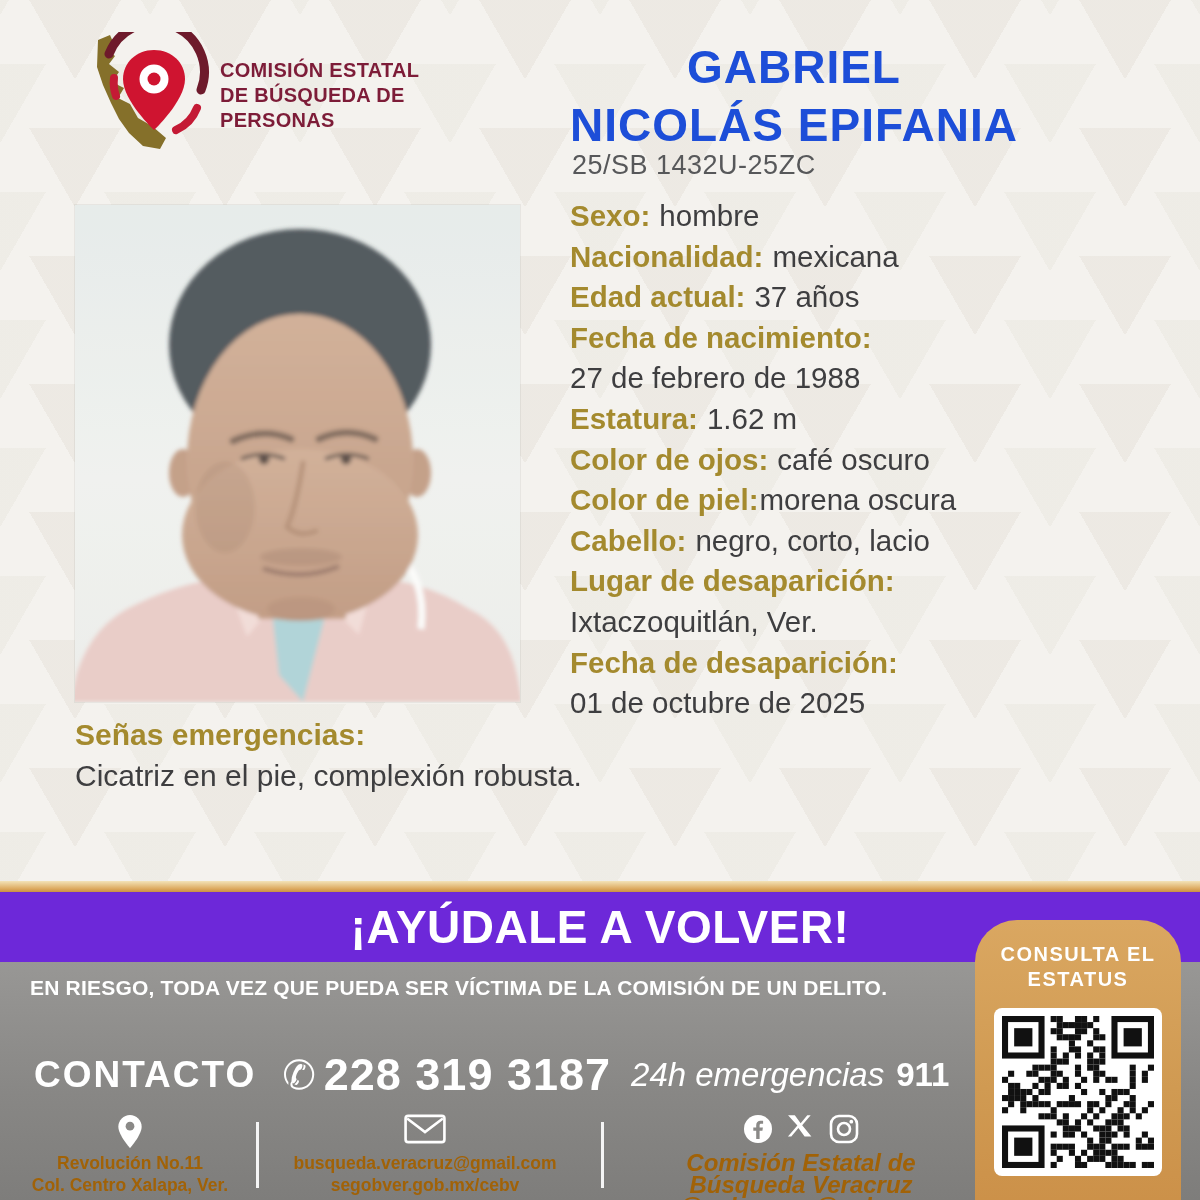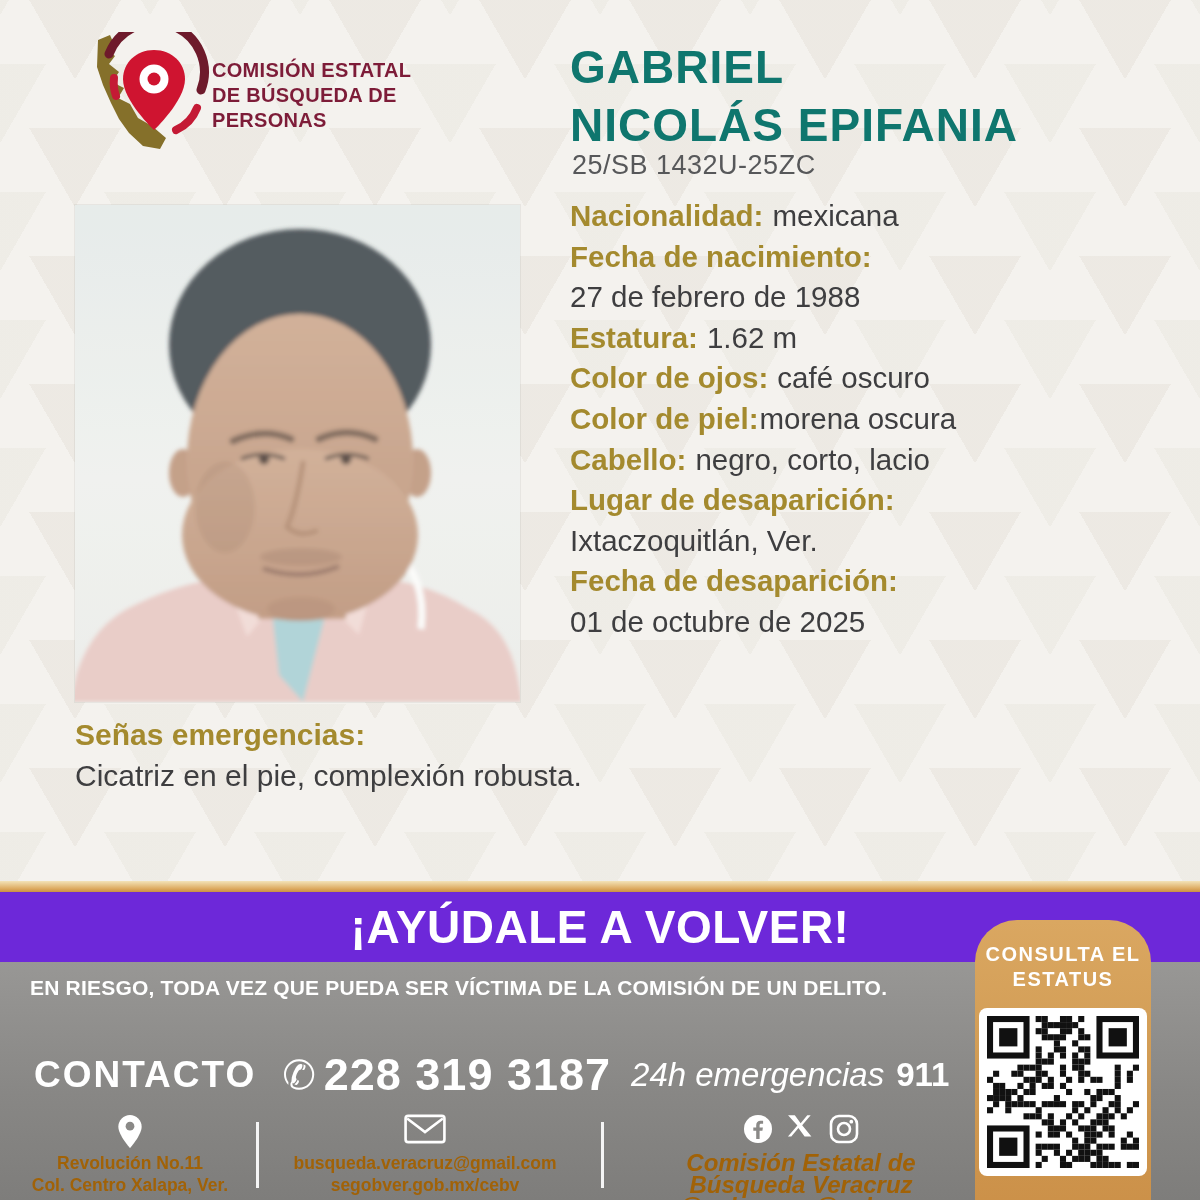--- a/index.html
+++ b/index.html
@@ -7,23 +7,23 @@
   .page{position:relative;width:1200px;height:1200px;background:#f4f2ee;overflow:hidden;}
   .page::before{content:"";position:absolute;left:0;top:0;width:1200px;height:882px;
     background-image:
       conic-gradient(from 330deg at 50% 62%, rgba(201,192,175,.17) 0 60deg, transparent 60deg),
       conic-gradient(from 330deg at 50% 62%, rgba(201,192,175,.12) 0 60deg, transparent 60deg);
     background-size:150px 128px;background-position:0 0,75px 64px;pointer-events:none;}
 
   
   .logo{position:absolute;left:76px;top:32px;display:flex;align-items:flex-start;}
   .logo-icon{width:136px;height:128px;}
-  .logo-text{margin:26px 0 0 0;font-weight:800;font-size:20px;line-height:25px;color:#7d1c38;letter-spacing:.3px;}
-
-  .title{position:absolute;left:570px;top:38px;color:#0f766e;font-weight:700;font-size:46px;line-height:58px;letter-spacing:1px;}
+  .logo-text{margin:26px 0 0 8px;font-weight:800;font-size:20px;line-height:25px;color:#7d1c38;letter-spacing:.3px;}
+
+  .title{position:absolute;left:570px;top:38px;color:#1d4ed8;font-weight:700;font-size:46px;line-height:58px;letter-spacing:1px;text-align:center;}
   .case-id{position:absolute;left:572px;top:150px;font-size:27px;color:#57585a;letter-spacing:.5px;}
 
   
   .photo{position:absolute;left:75px;top:205px;width:445px;height:497px;box-shadow:0 0 0 1px rgba(0,0,0,.05);}
 
   
   .details{position:absolute;left:570px;top:196px;font-size:29.5px;line-height:40.6px;color:#3e3e40;white-space:nowrap;}
   .details .lbl{font-weight:700;color:#a48a2e;}
   .details .row .val{margin-left:9px;}
   .details .row.tight .val{margin-left:1px;}
@@ -55,21 +55,21 @@
   .fcol .ftext{font-weight:700;font-size:17.5px;line-height:22px;}
   .fcol-address{left:28px;width:204px;}
   .fcol-email{left:268px;width:314px;}
   .fcol-social{left:636px;width:330px;}
   .fcol-social .ftext{font-style:italic;font-size:24px;}
   .divider{position:absolute;top:1122px;width:3px;height:66px;background:rgba(255,255,255,.92);}
   .divider-1{left:256px;} .divider-2{left:601px;}
   .handle{display:inline-block;margin:0 14px;}
 
   
-  .status-box{position:absolute;left:975px;top:920px;width:176px;height:280px;
+  .status-box{position:absolute;left:975px;top:920px;width:206px;height:280px;
     background:linear-gradient(180deg,#daa761 0%,#d09a52 60%,#cc9149 100%);
     border-radius:42px 42px 0 0;}
   .status-title{margin-top:22px;text-align:center;color:#fff;font-weight:800;font-size:20px;line-height:25px;letter-spacing:1.5px;}
   .qr-panel{margin:16px auto 0;width:168px;height:168px;background:#fff;border-radius:8px;
     display:flex;align-items:center;justify-content:center;}
 </style>
 </head>
 <body>
 
 <div class="page">
@@ -134,21 +134,23 @@
       <circle cx="271" cy="254" r="5.5" fill="#43322a"></circle>
       <path d="M228 258 Q221 302 212 322 Q225 333 241 326" fill="none" stroke="#a97f62" stroke-width="5" stroke-linecap="round"></path>
       <ellipse cx="226" cy="352" rx="41" ry="9" fill="rgba(128,88,68,.25)"></ellipse>
       <path d="M190 364 Q226 376 262 362" fill="none" stroke="#8d6553" stroke-width="5" stroke-linecap="round"></path>
       <ellipse cx="226" cy="404" rx="34" ry="12" fill="rgba(138,94,74,.18)"></ellipse>
     </g>
     <rect width="445" height="497" fill="#ffffff" opacity="0.17"></rect>
   </svg>
 
   <div class="details">
+    <div class="row"><span class="lbl">Sexo:</span><span class="val">hombre</span></div>
     <div class="row"><span class="lbl">Nacionalidad:</span><span class="val">mexicana</span></div>
+    <div class="row"><span class="lbl">Edad actual:</span><span class="val">37 años</span></div>
     <div class="row">
       <div class="lbl">Fecha de nacimiento:</div>
       <div class="val-block">27 de febrero de 1988</div>
     </div>
     <div class="row"><span class="lbl">Estatura:</span><span class="val">1.62 m</span></div>
     <div class="row"><span class="lbl">Color de ojos:</span><span class="val">café oscuro</span></div>
     <div class="row tight"><span class="lbl">Color de piel:</span><span class="val">morena oscura</span></div>
     <div class="row"><span class="lbl">Cabello:</span><span class="val">negro, corto, lacio</span></div>
     <div class="row">
       <div class="lbl">Lugar de desaparición:</div>

